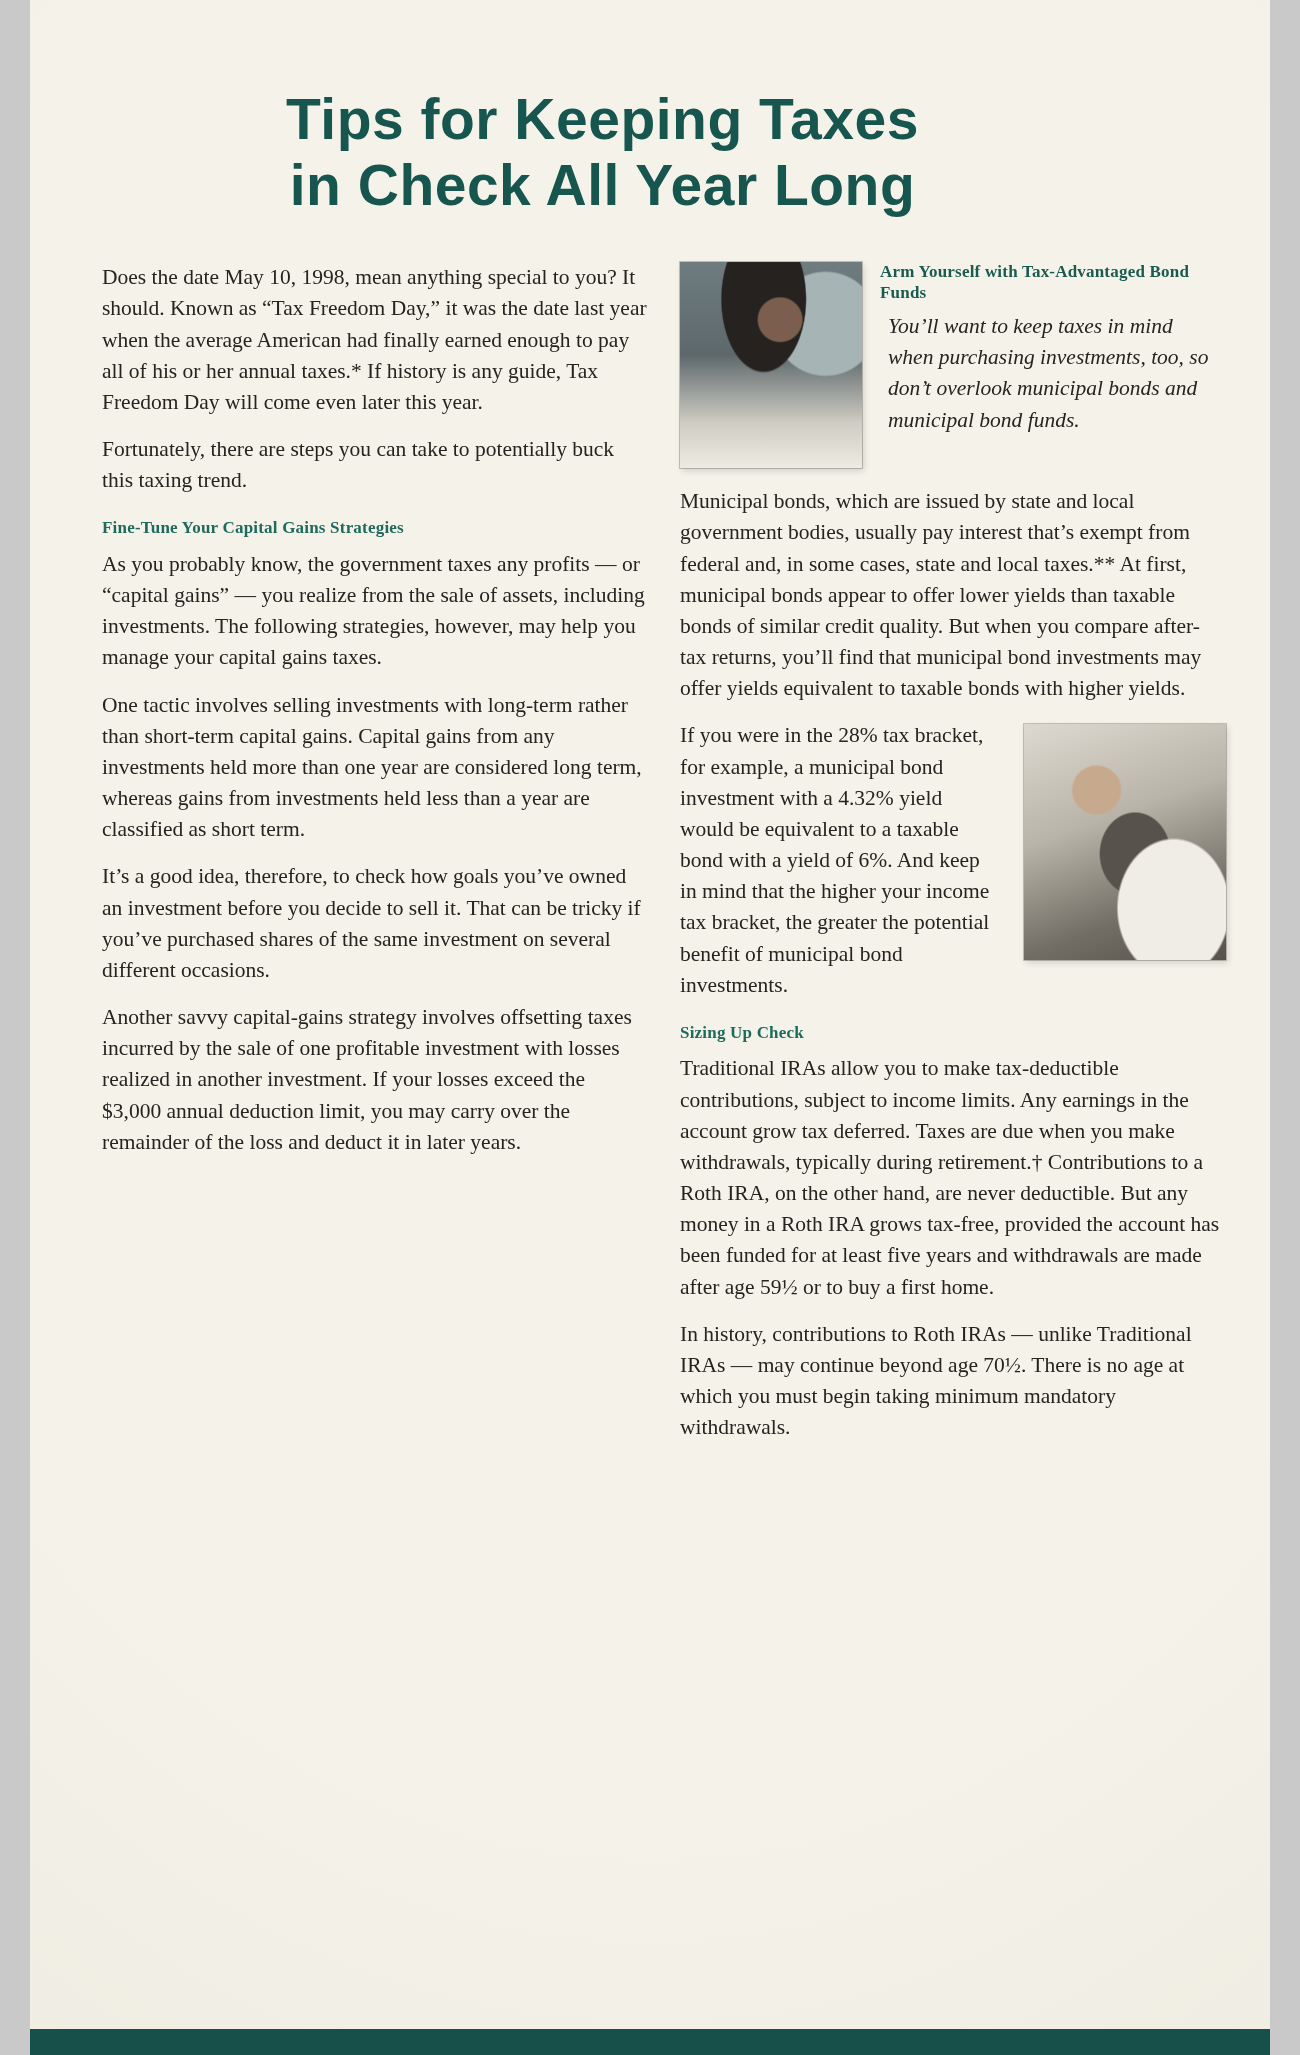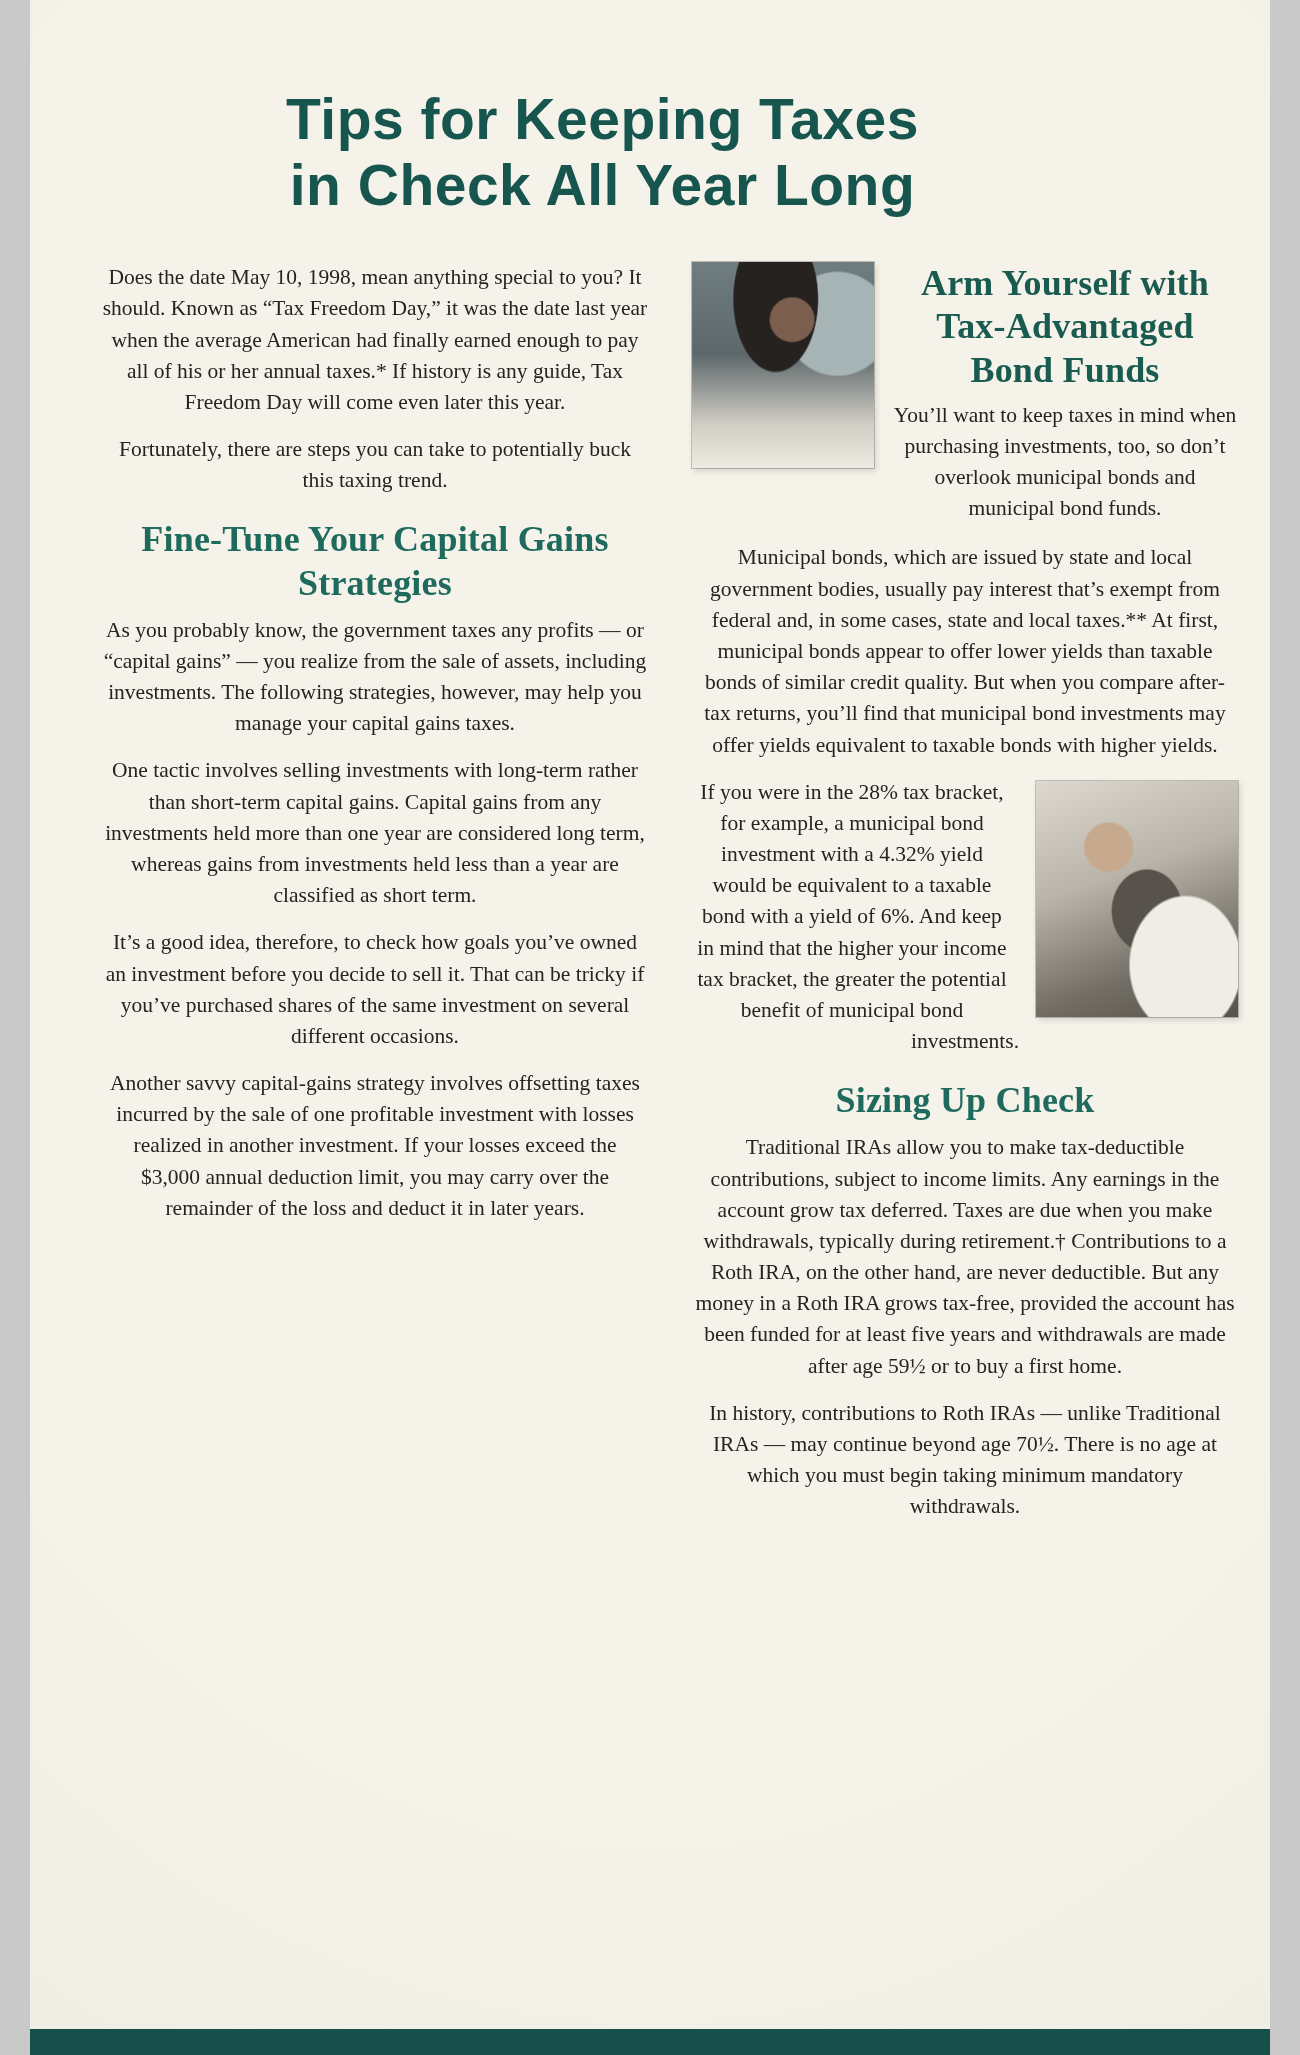--- a/index.html
+++ b/index.html
@@ -22,53 +22,52 @@
     font-family: "Liberation Sans", "DejaVu Sans", sans-serif;
     font-weight: 700;
     font-size: 57px;
     line-height: 1.16;
     color: #16564e;
     letter-spacing: 0.5px;
   }
 
   .columns {
     display: flex;
-    gap: 44px;
+    gap: 32px;
     padding: 44px 92px 0 72px;
-    text-align: center;
   }
 
   .col {
     width: 546px;
     flex: 0 0 auto;
     font-size: 21.5px;
     line-height: 1.45;
   }
 
   .col p { margin: 0 0 16px; }
 
   .h-serif {
     font-family: "Liberation Serif", "DejaVu Serif", serif;
     font-weight: 700;
     color: #1e6a5c;
-    font-size: 36px;
+    font-size: 17px;
     line-height: 1.2;
     margin: 22px 0 10px;
     letter-spacing: 0.2px;
   }
 
   .bond-intro {
     display: flex;
     gap: 18px;
     margin-bottom: 18px;
   }
 
   .bond-intro-text { flex: 1; }
   .bond-intro-text .h-serif { margin: 0 0 8px; color: #1a5b50; }
-  .bond-intro-text p { margin: 0; }
+  .bond-intro-text p { margin: 8px; font-style: italic; }
 
   .photo {
     background-color: #8d8a82;
     box-shadow: 0 0 0 1px rgba(40,40,35,0.25), 2px 3px 6px rgba(60,60,50,0.18);
   }
 
   .photo-woman {
     width: 182px;
     height: 206px;
     flex: 0 0 auto;

